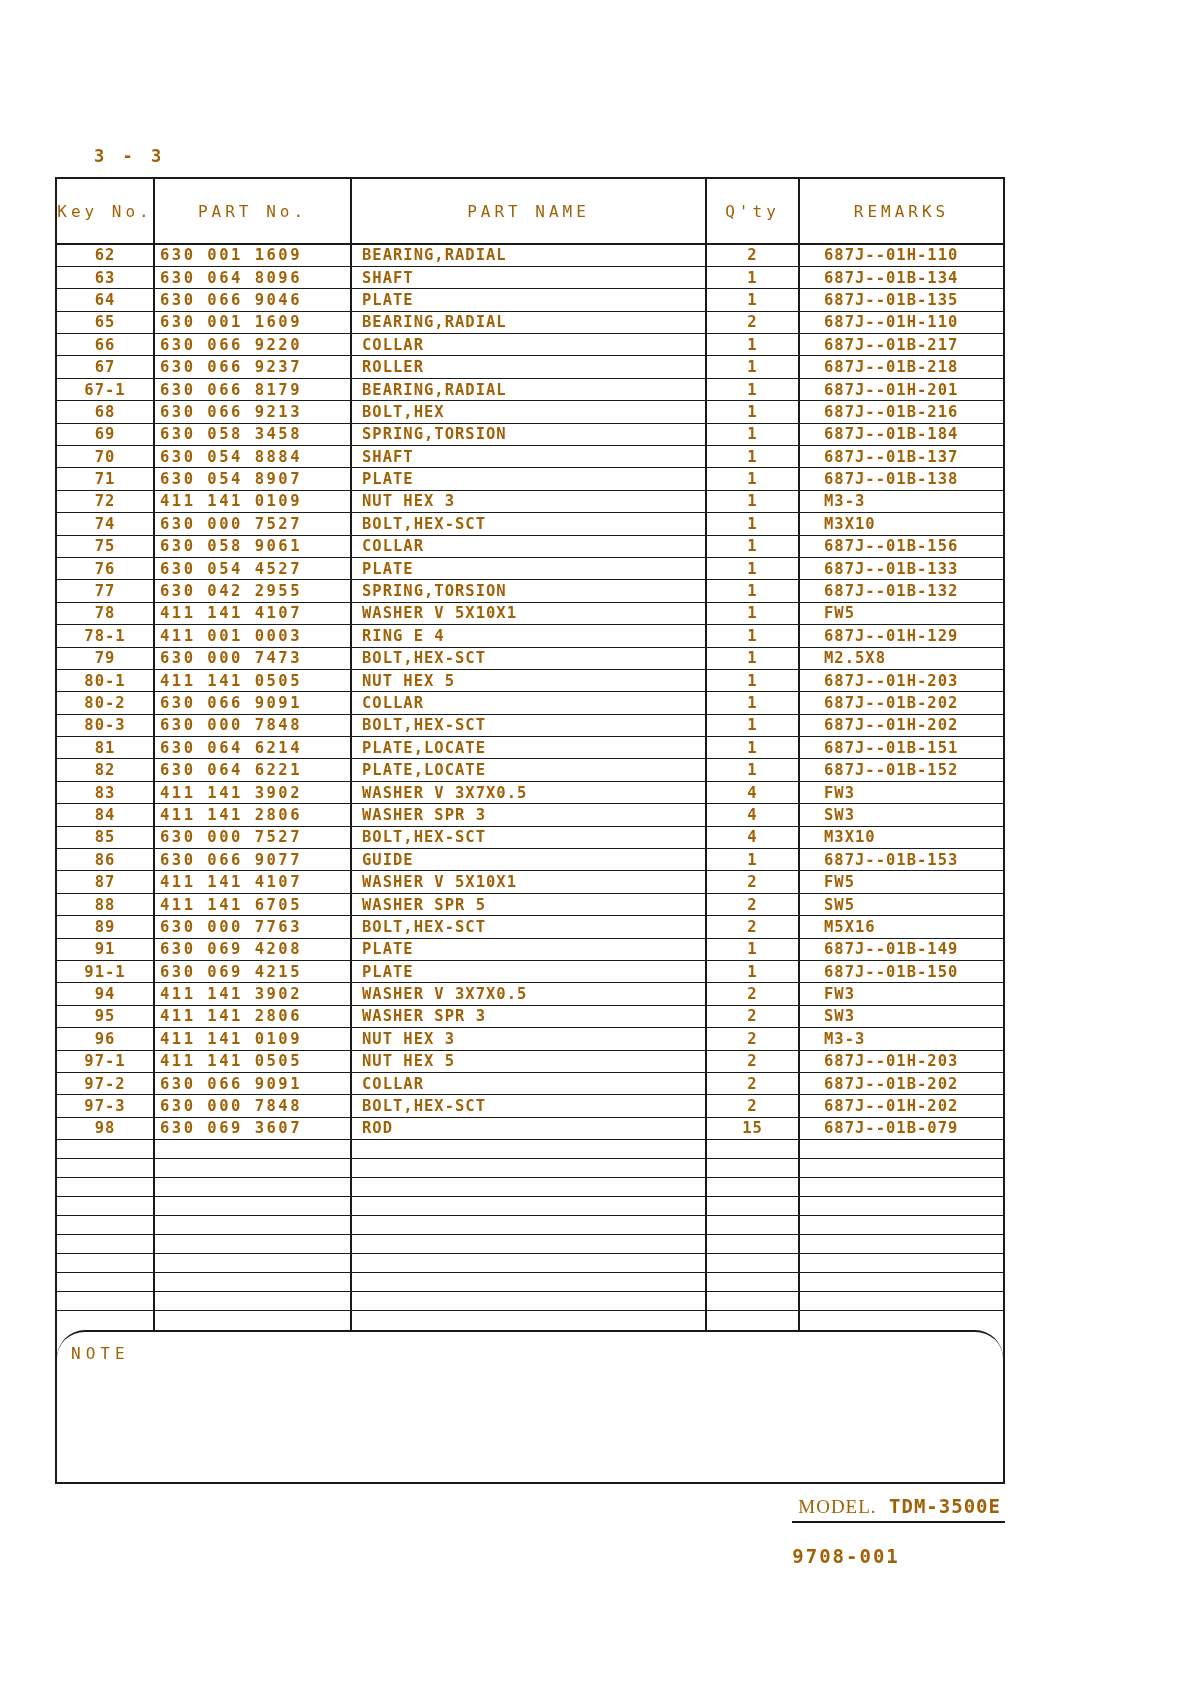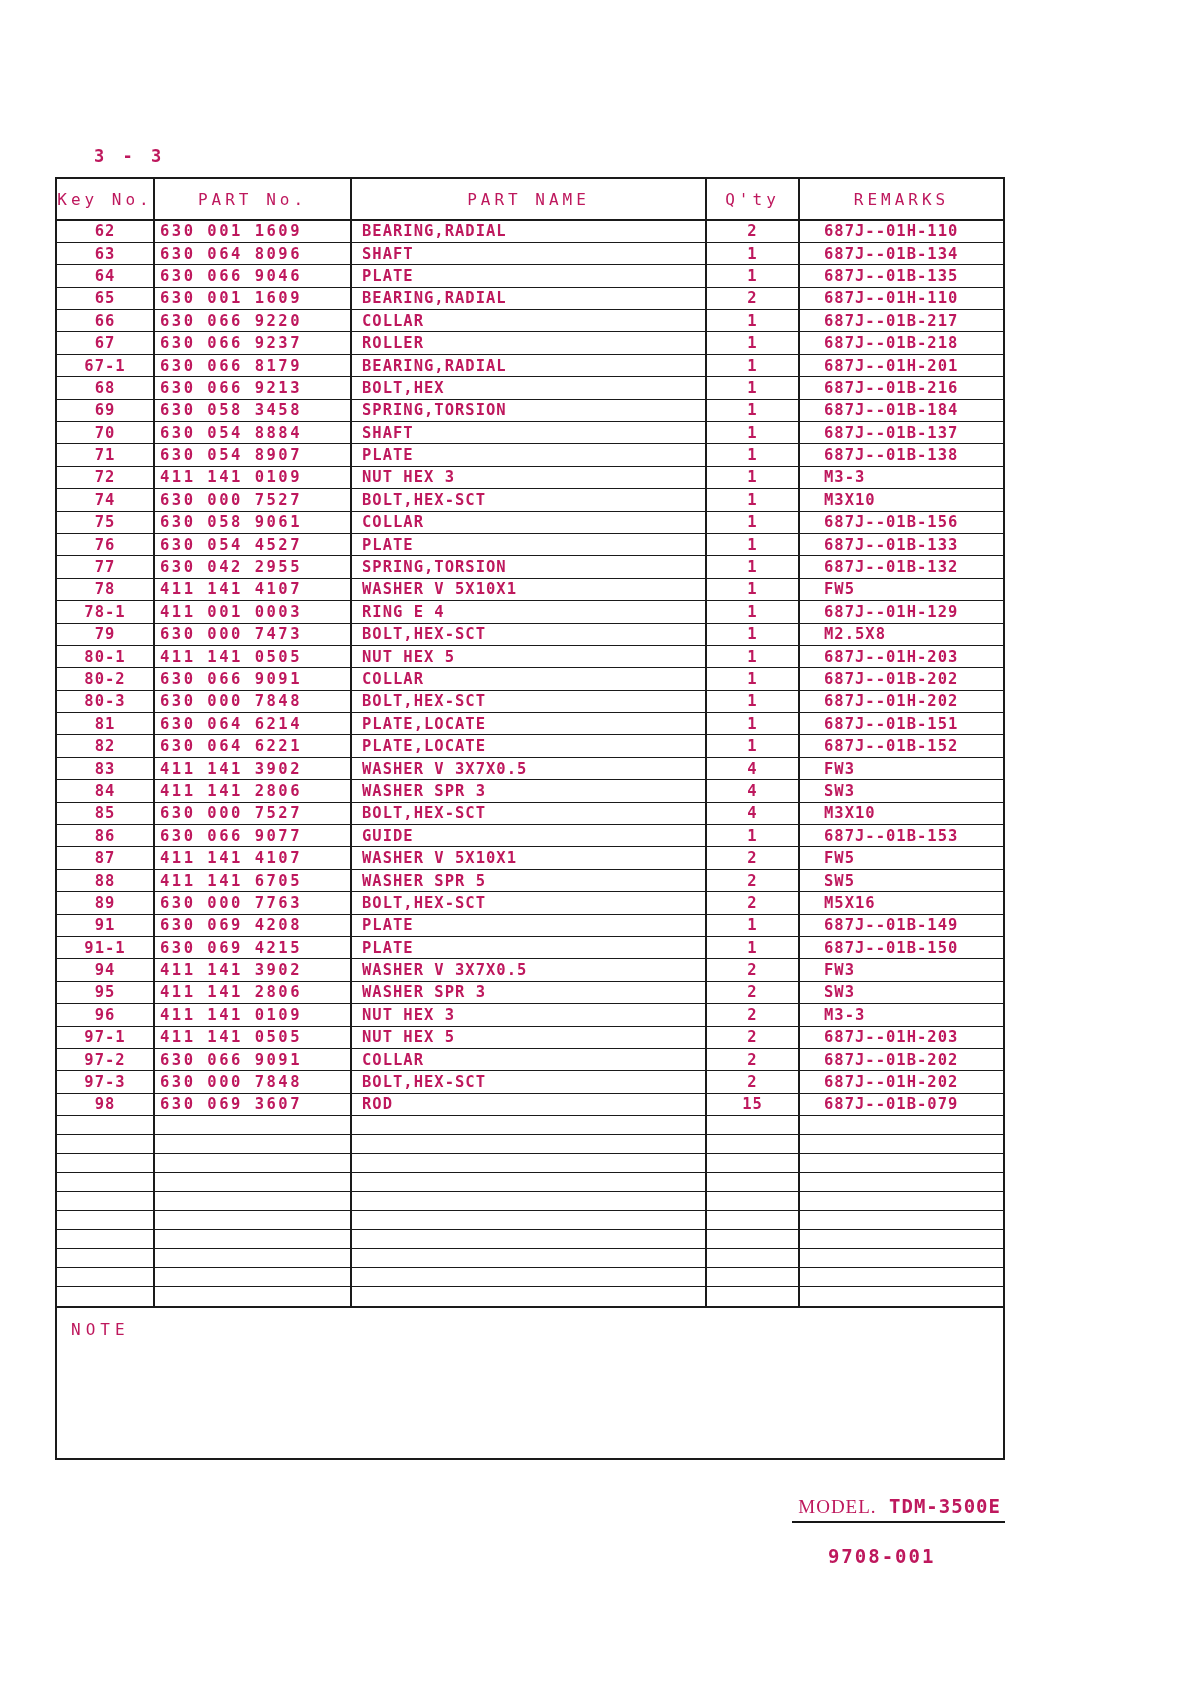--- a/index.html
+++ b/index.html
@@ -3,21 +3,21 @@
 <meta charset="utf-8">
 <style>
   * { margin: 0; padding: 0; box-sizing: border-box; }
   html, body { background: #ffffff; }
   body { font-family: "DejaVu Sans Mono", "Liberation Mono", monospace; }
   .page {
     position: relative;
     width: 1190px;
     height: 1682px;
     background: #ffffff;
-    color: #be185d;
+    color: #a16207;
     overflow: hidden;
   }
   .page-label {
     position: absolute;
     left: 94px;
     top: 146px;
     font-size: 17px;
     font-weight: bold;
     letter-spacing: 4px;
   }
@@ -33,21 +33,21 @@
     border-collapse: collapse;
     table-layout: fixed;
   }
   col.c-key     { width: 97px; }
   col.c-partno  { width: 197px; }
   col.c-name    { width: 355px; }
   col.c-qty     { width: 93px; }
   col.c-remarks { width: 204px; }
 
   th {
-    height: 41px;
+    height: 65px;
     font-weight: normal;
     font-size: 16px;
     letter-spacing: 4px;
     border-bottom: 2px solid #1a1a1a;
     border-left: 2px solid #1a1a1a;
     text-align: center;
     vertical-align: middle;
   }
   th:first-child { border-left: none; }
 
@@ -69,32 +69,33 @@
   td.col-part_name { text-align: left; padding-left: 10px; }
   td.col-qty     { text-align: center; }
   td.col-remarks { text-align: left; padding-left: 24px; }
 
   tr.empty-row td { height: 19px; }
 
   .note-box {
     border-top: 2px solid #1a1a1a;
     height: 152px;
     padding: 12px 14px;
+    border-radius: 28px;
   }
   .note-label {
     font-size: 16px;
     letter-spacing: 5px;
     font-weight: normal;
   }
 
   .footer {
     position: absolute;
     top: 1495px;
     right: 185px;
-    text-align: center;
+    text-align: left;
   }
   .model-line {
     display: inline-block;
     border-bottom: 2px solid #161616;
     padding: 0 4px 3px 6px;
     font-size: 19px;
     letter-spacing: 1px;
   }
   .model-prefix {
     font-family: "Liberation Serif", "DejaVu Serif", serif;

